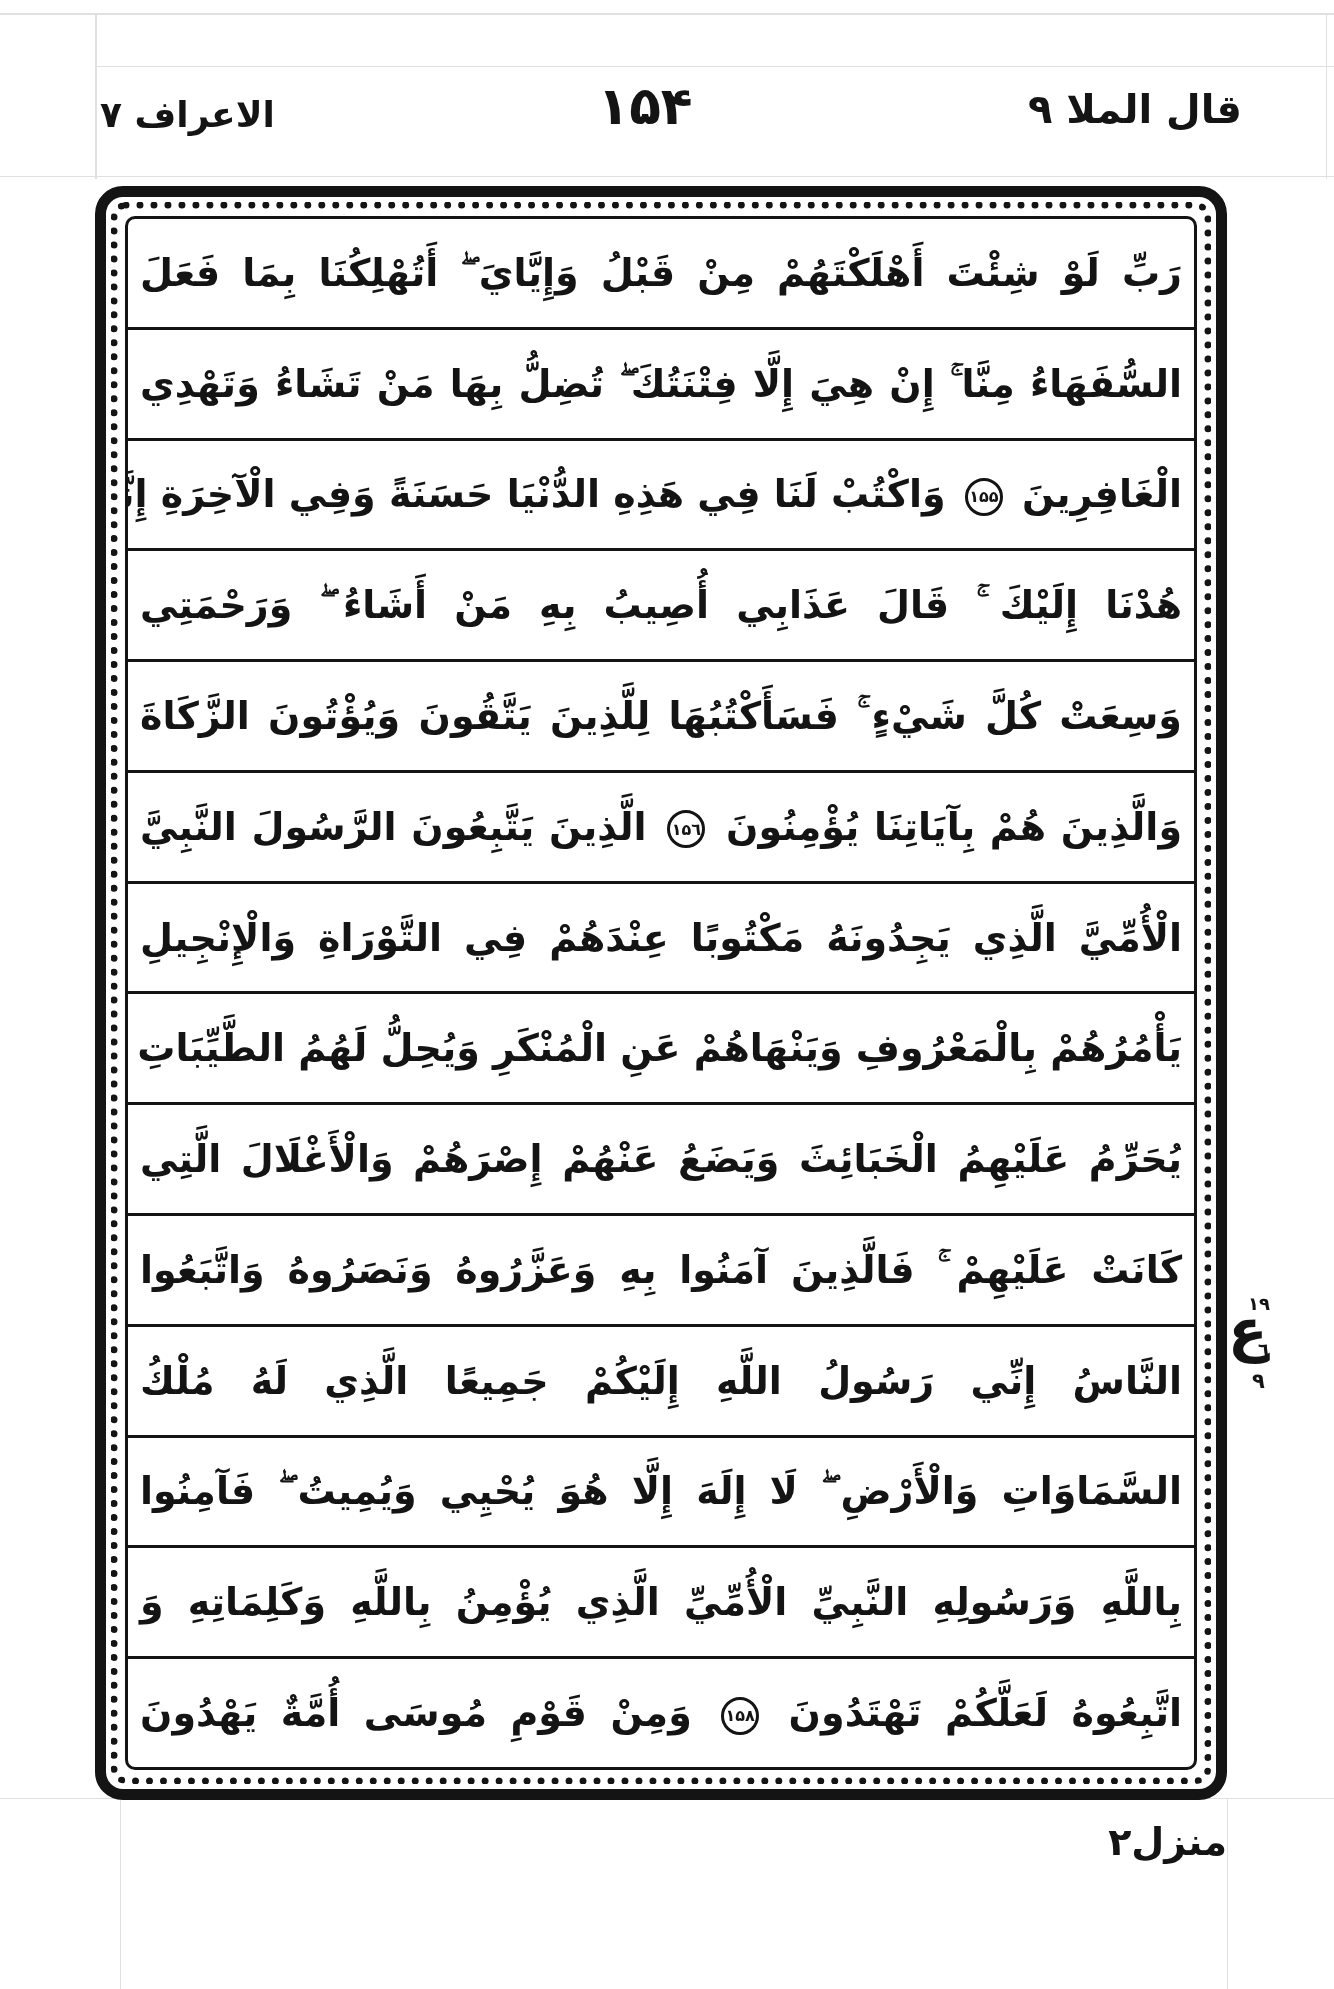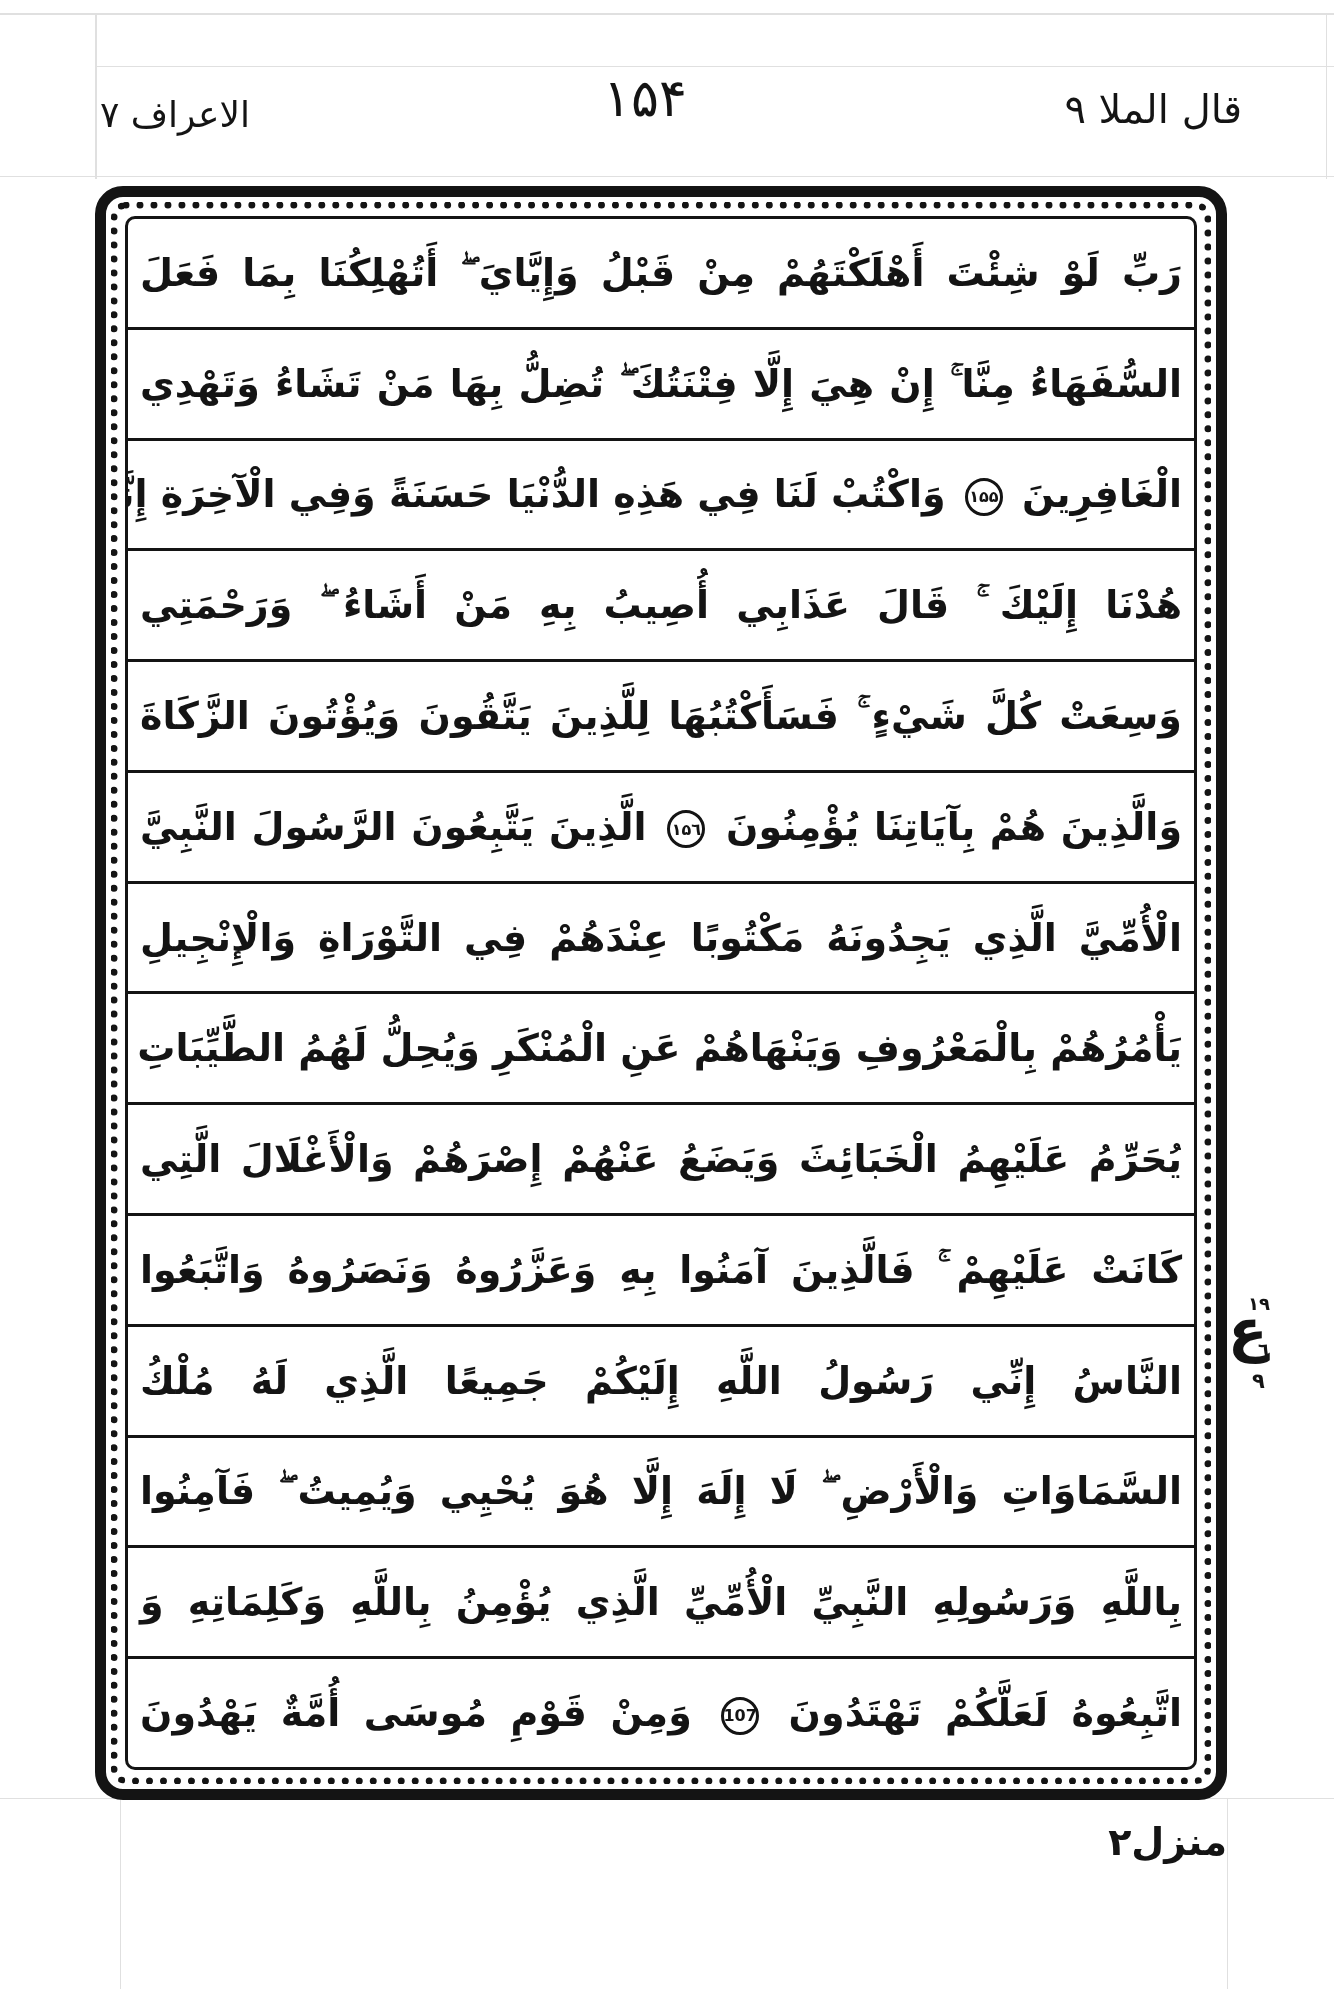--- a/index.html
+++ b/index.html
@@ -9,23 +9,23 @@
     position: relative;
     font-family: "DejaVu Sans", "DejaVu Serif", sans-serif;
     color: #141414;
     overflow: hidden;
   }
   .scanline { position:absolute; background:#e0e0e0; }
   .scanline.h { height:2px; }
   .scanline.v { width:2px; }
 
   
-  .hdr { position:absolute; font-weight:normal; white-space:nowrap; direction:rtl; }
+  .hdr { position:absolute; font-weight:bold; white-space:nowrap; direction:rtl; }
   .hdr-juz   { top:86px; right:92px; font-size:40px; }
-  .hdr-page  { top:68px; left:560px; width:170px; text-align:center; font-size:52px; }
+  .hdr-page  { top:76px; left:560px; width:170px; text-align:center; font-size:52px; }
   .hdr-surah { top:94px; left:100px; font-size:36px; }
 
   
   .frame { position:absolute; left:95px; top:186px; width:1132px; height:1614px; }
   .frame-outer { position:absolute; inset:0; border:11px solid #141414; border-radius:28px; }
   .frame-dots  { position:absolute; inset:16px; border:7px dotted #141414; border-radius:15px; }
   .frame-inner {
     position:absolute; inset:30px;
     border:3px solid #141414; border-radius:10px;
     display:flex; flex-direction:column; overflow:hidden;
@@ -121,21 +121,21 @@
     <div class="qrow">
         <div class="qline">النَّاسُ إِنِّي رَسُولُ اللَّهِ إِلَيْكُمْ جَمِيعًا الَّذِي لَهُ مُلْكُ</div>
       </div>
     <div class="qrow">
         <div class="qline">السَّمَاوَاتِ وَالْأَرْضِ ۖ لَا إِلَهَ إِلَّا هُوَ يُحْيِي وَيُمِيتُ ۖ فَآمِنُوا</div>
       </div>
     <div class="qrow">
         <div class="qline">بِاللَّهِ وَرَسُولِهِ النَّبِيِّ الْأُمِّيِّ الَّذِي يُؤْمِنُ بِاللَّهِ وَكَلِمَاتِهِ وَ</div>
       </div>
     <div class="qrow">
-        <div class="qline">اتَّبِعُوهُ لَعَلَّكُمْ تَهْتَدُونَ <span class="ayah-marker">107</span> وَمِنْ قَوْمِ مُوسَى أُمَّةٌ يَهْدُونَ</div>
+        <div class="qline">اتَّبِعُوهُ لَعَلَّكُمْ تَهْتَدُونَ <span class="ayah-marker">١۵٨</span> وَمِنْ قَوْمِ مُوسَى أُمَّةٌ يَهْدُونَ</div>
       </div>
   </div>
 </div>
 
 <div class="ruku">
   <span class="ruku-top">١٩</span>
   <span class="ruku-letter">ع</span>
   <span class="ruku-mid">٦</span>
   <span class="ruku-bot">٩</span>
 </div>

